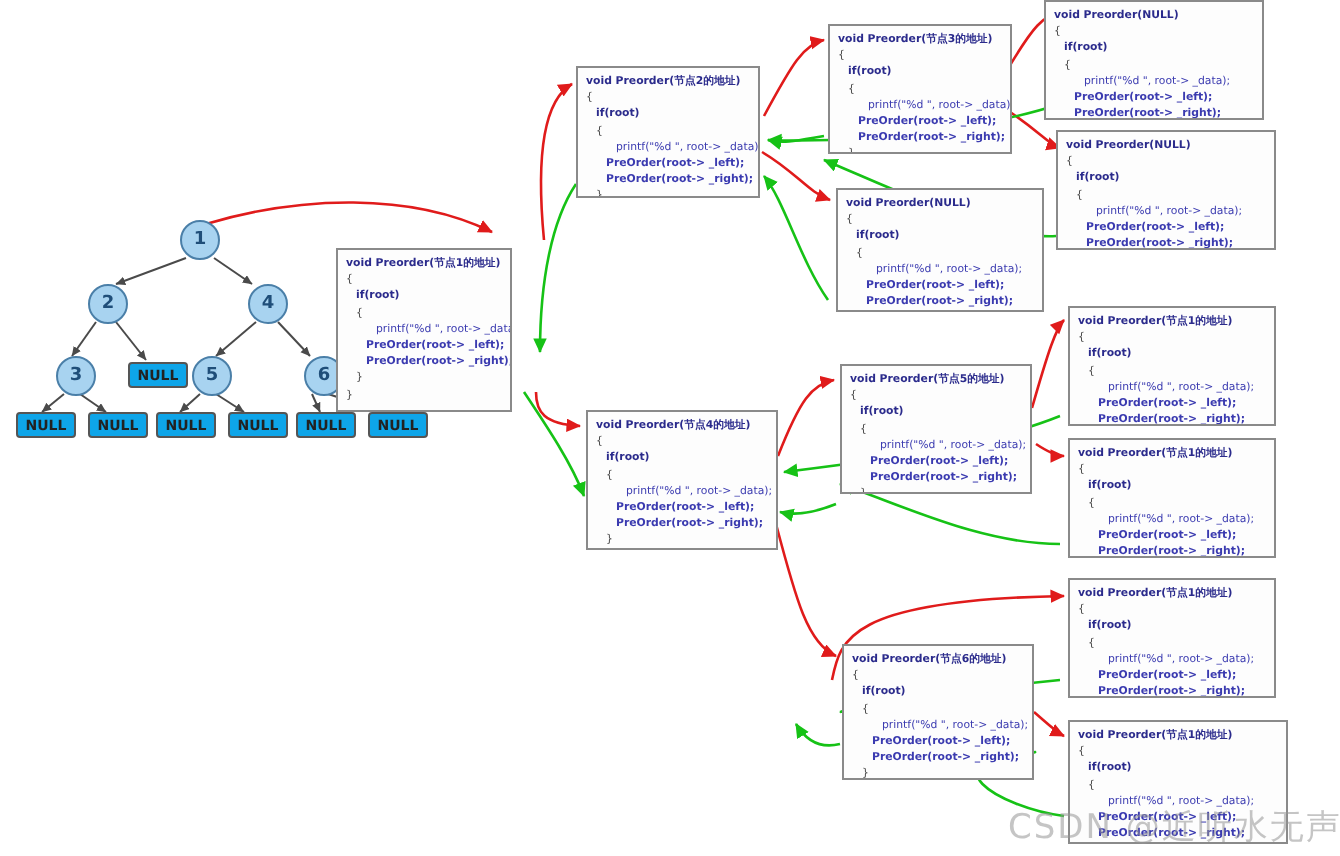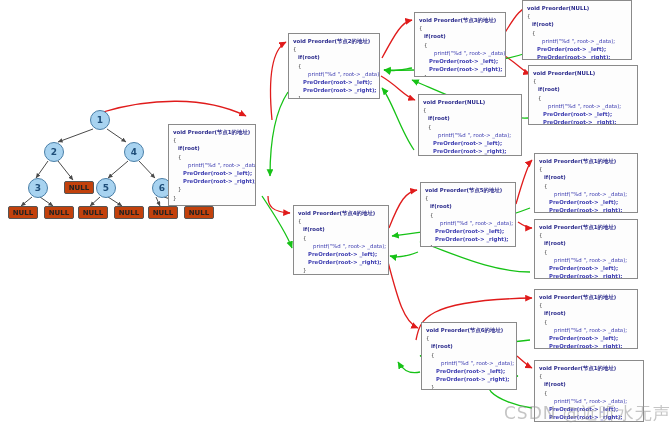--- a/index.html
+++ b/index.html
@@ -16,21 +16,21 @@
   
   .tnode{
     position:absolute;width:20px;height:20px;border-radius:50%;
     background:#a8d3f0;border:1px solid #4a7fa8;
     color:#1f4e79;font-size:9px;font-weight:bold;
     display:flex;align-items:center;justify-content:center;
     box-sizing:border-box;
   }
   .nullbox{
     position:absolute;height:13px;min-width:30px;
-    background:#c2410c;border:1px solid #555;border-radius:2px;
+    background:#0ea5e9;border:1px solid #555;border-radius:2px;
     color:#222;font-size:7px;font-weight:bold;
     display:flex;align-items:center;justify-content:center;
     box-sizing:border-box;padding:0 2px;
   }
 
   
   .codebox{
     position:absolute;
     background:#fdfdfd;
     border:1px solid #8a8a8a;

